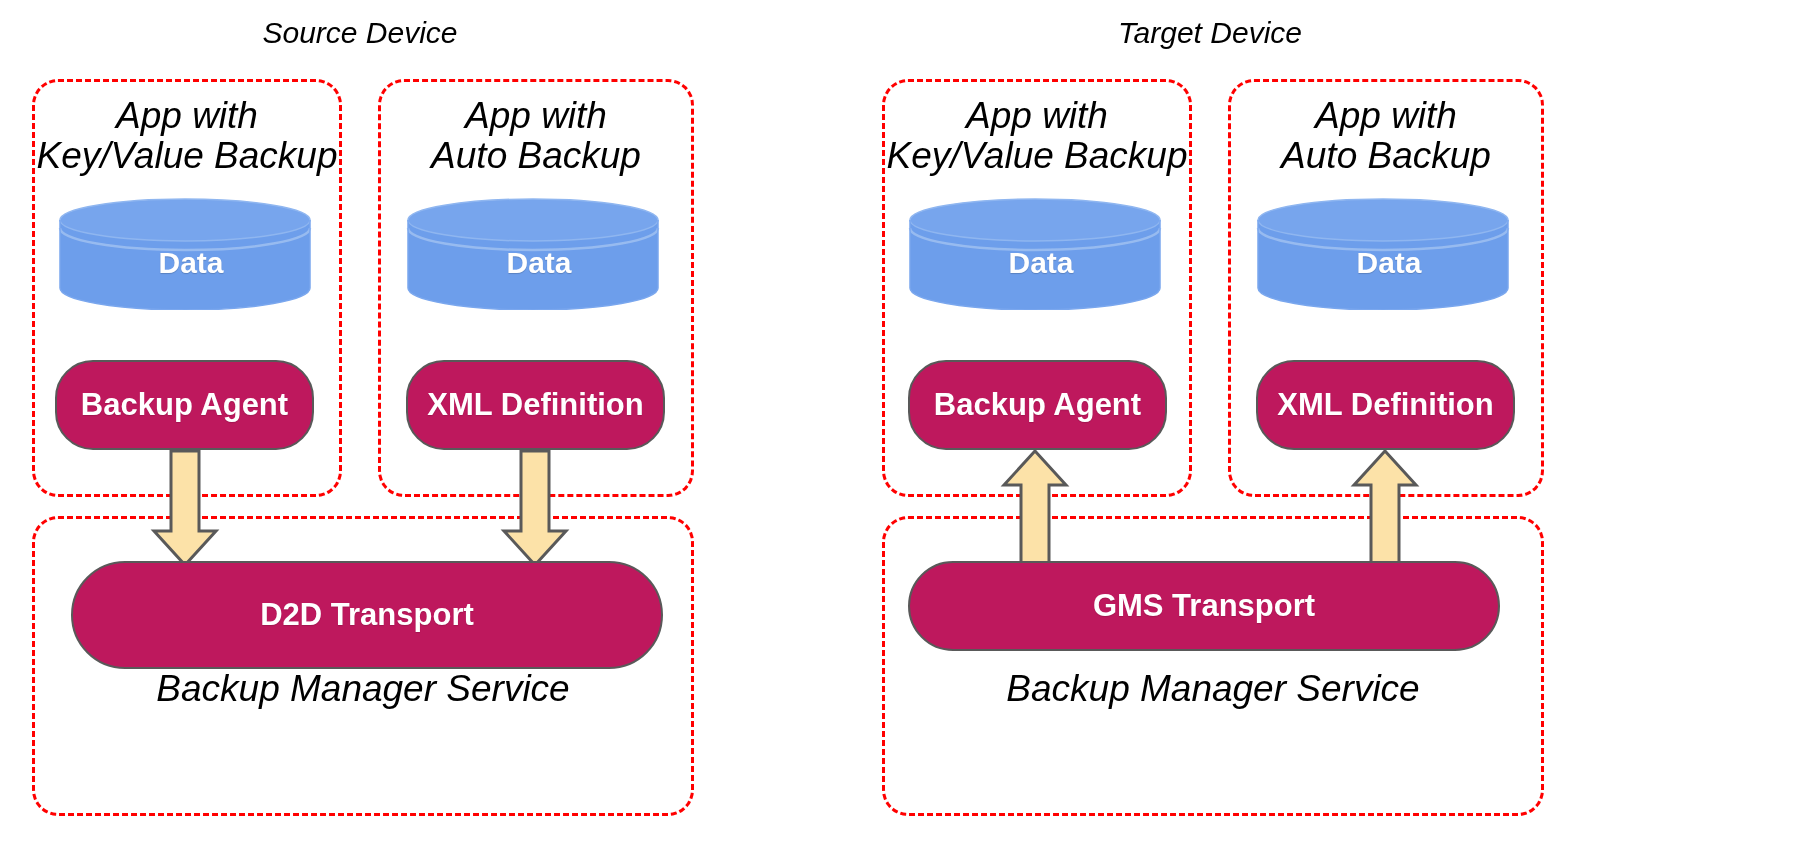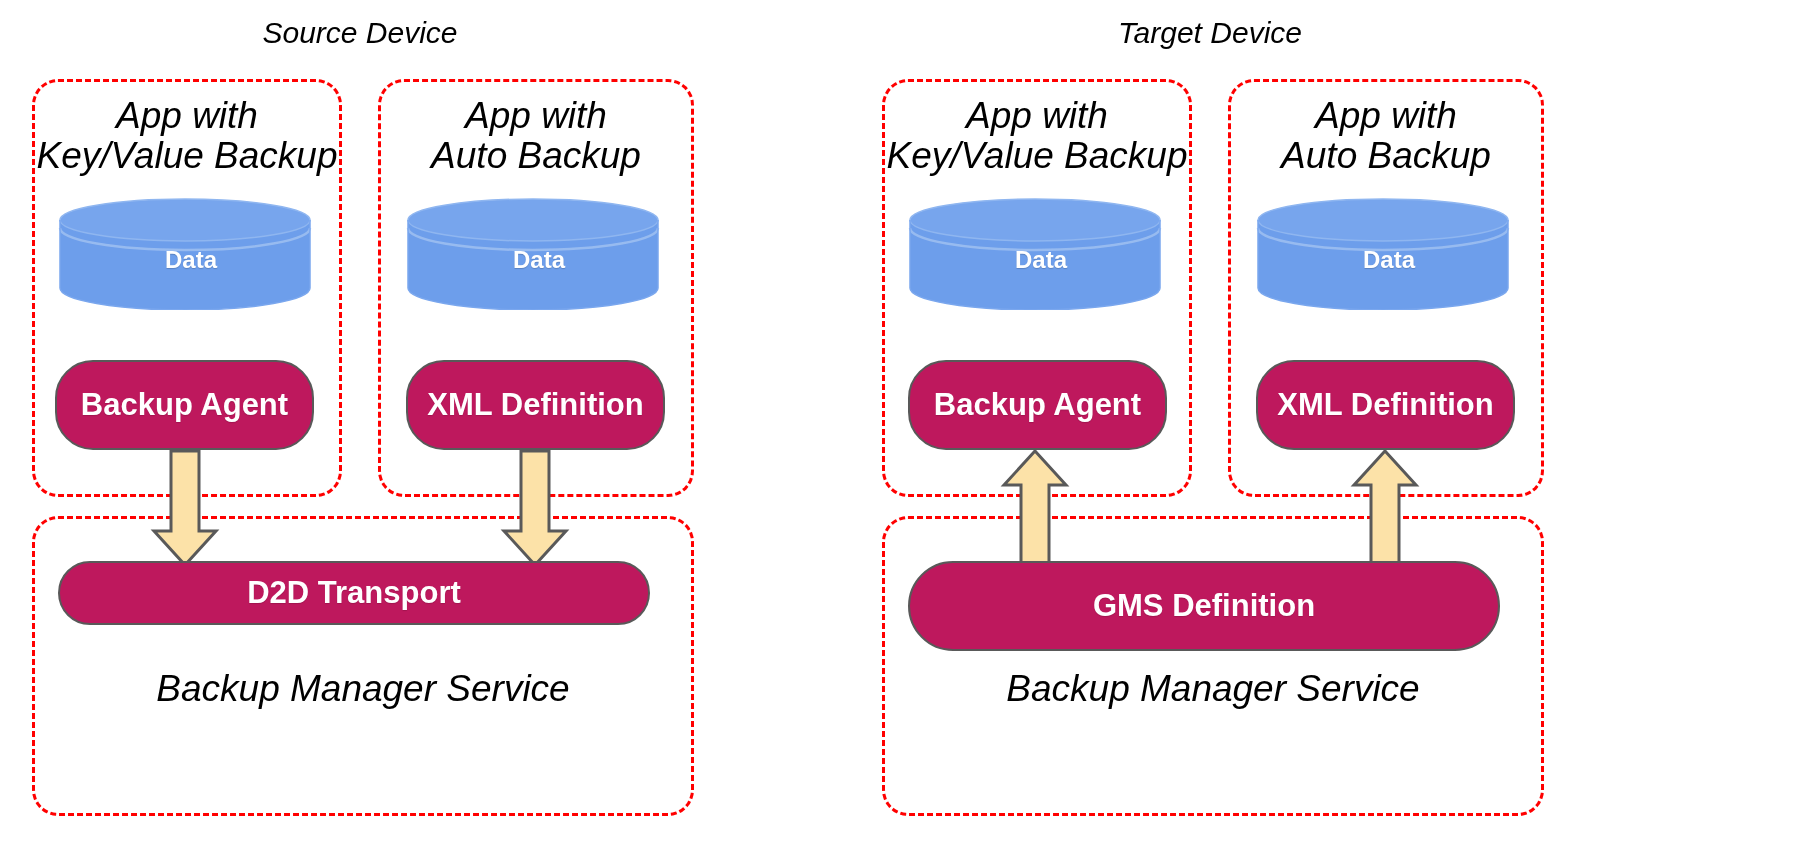--- a/index.html
+++ b/index.html
@@ -20,21 +20,21 @@
   .panel-caption{
     position:absolute;font-style:italic;font-size:37px;line-height:1.07;
     color:#000;text-align:center;white-space:pre-line;
   }
 
   
   .cylinder{position:absolute;}
   .cylinder svg{display:block;}
   .cyl-label{
     position:absolute;left:12px;right:0;
-    text-align:center;color:#ffffff;font-weight:bold;font-size:24px;
+    text-align:center;color:#ffffff;font-weight:bold;font-size:30px;
     text-shadow:0 1px 1px rgba(0,0,0,.18);
   }
 
   
   .gbox{
     position:absolute;box-sizing:border-box;
     background:#be185d;border:2px solid #595959;
     display:flex;align-items:center;justify-content:center;
     color:#ffffff;font-weight:bold;font-size:31px;
     text-shadow:0 1px 1px rgba(0,0,0,.15);
@@ -148,23 +148,23 @@
       <path d="M33,2 L64,36 L47,36 L47,116 L19,116 L19,36 L2,36 Z" fill="#fce2a8" stroke="#595959" stroke-width="3" stroke-linejoin="miter"></path>
     </svg>
   </div>
 
   <div class="arrow" style="left:1352px;top:449px;width:66px;height:118px;">
     <svg width="66" height="118" viewBox="0 0 66 118" aria-hidden="true">
       <path d="M33,2 L64,36 L47,36 L47,116 L19,116 L19,36 L2,36 Z" fill="#fce2a8" stroke="#595959" stroke-width="3" stroke-linejoin="miter"></path>
     </svg>
   </div>
 
-  <div class="gbox pill" style="left:58px;top:561px;width:592px;height:64px;">D2D Transport</div>
+  <div class="gbox pill" style="left:71px;top:561px;width:592px;height:108px;">D2D Transport</div>
 
-  <div class="gbox pill" style="left:908px;top:561px;width:592px;height:90px;">GMS Definition</div>
+  <div class="gbox pill" style="left:908px;top:561px;width:592px;height:90px;">GMS Transport</div>
 
   <div class="arrow" style="left:640px;top:569px;width:288px;height:74px;z-index:-1;">
     <svg width="288" height="74" viewBox="0 0 288 74" aria-hidden="true">
       <path d="M2,19 L240,19 L240,2 L286,37 L240,72 L240,55 L2,55 Z" fill="#fce2a8" stroke="#595959" stroke-width="3" stroke-linejoin="miter"></path>
     </svg>
   </div>
 
 </div>
 
 </body></html>

